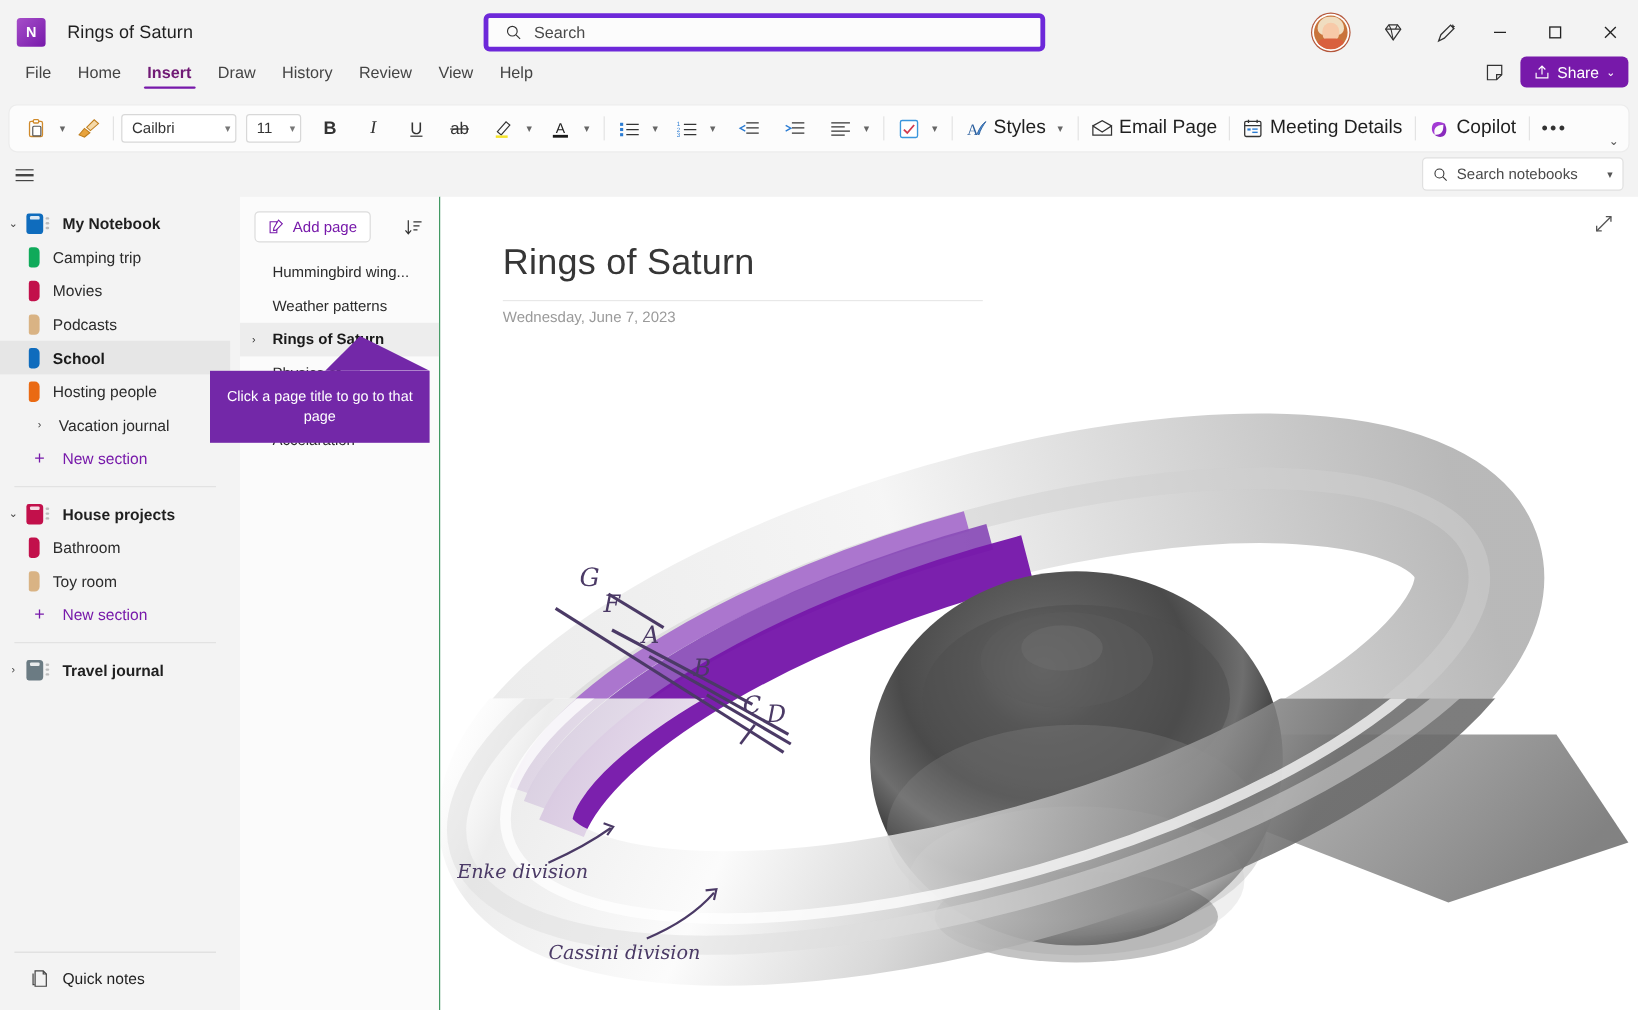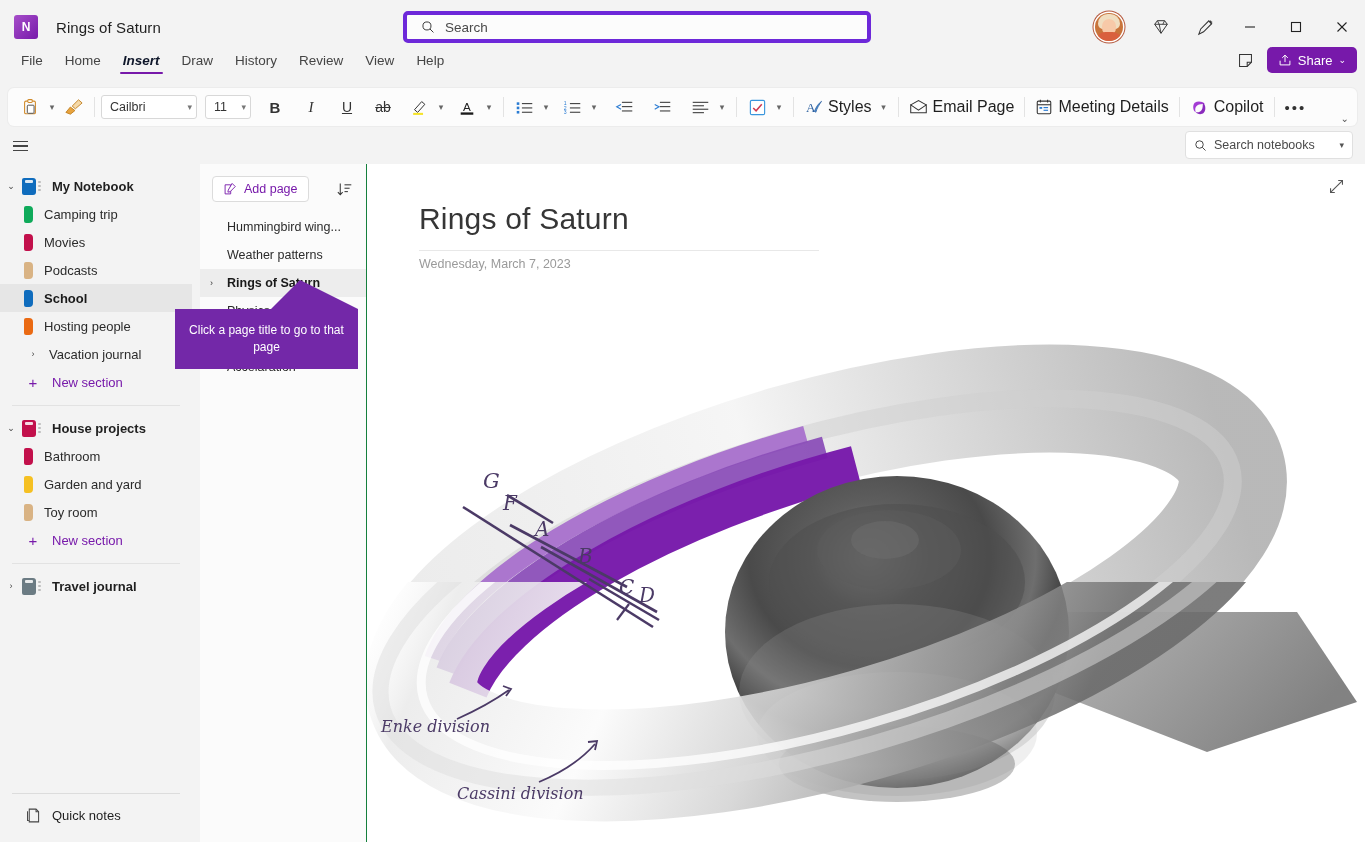--- a/index.html
+++ b/index.html
@@ -60,21 +60,21 @@
   
   .ribbon-tabs {
     position: absolute; top: 44px; left: 0; width: 1365px; height: 32px;
     display: flex; align-items: center; background: #f3f3f3;
   }
   .rtab {
     position: relative; height: 32px; padding: 0 11px; display: flex;
     align-items: center; font-size: 13.5px; color: #444; cursor: default;
   }
   .rtab:first-child { margin-left: 10px; }
-  .rtab.active { color: #0f172a; font-weight: bold; font-style: italic; }
+  .rtab.active { color: #701a75; font-weight: bold; }
   .rtab.active::after {
     content: ""; position: absolute; left: 8px; right: 8px; bottom: 2px;
     height: 2px; background: #7719aa; border-radius: 2px;
   }
   .tabs-right { position: absolute; right: 8px; top: 0; height: 32px; display: flex; align-items: center; gap: 6px; }
   .sticky-ico { width: 30px; height: 26px; display: flex; align-items: center; justify-content: center; }
   .share-btn {
     background: #7719aa; color: #fff; border-radius: 5px; height: 26px;
     display: flex; align-items: center; gap: 6px; padding: 0 11px;
     font-size: 13px; cursor: pointer;
@@ -541,24 +541,20 @@
             <i></i>
             <i></i>
           </span>
         <span class="nb-label">House projects</span>
       </div>
       <div class="row">
         <span class="sec-tab" style="background:#c2104b"></span>
         <span class="sec-label">Bathroom</span>
       </div>
       <div class="row">
-        <span class="sec-tab" style="background:#f5c022"></span>
-        <span class="sec-label">Garden and yard</span>
-      </div>
-      <div class="row">
         <span class="sec-tab" style="background:#d9b384"></span>
         <span class="sec-label">Toy room</span>
       </div>
       <div class="newsec">
         <span class="plus">+</span>
         <span class="nslabel">New section</span>
       </div>
     </div>
 
     <div class="divider"></div>
@@ -641,21 +637,21 @@
     <div class="expand-ico">
       <svg width="17" height="17" viewBox="0 0 20 20">
         <path d="M12 3 H17 V8" fill="none" stroke="#555" stroke-width="1.3"></path>
         <path d="M8 17 H3 V12" fill="none" stroke="#555" stroke-width="1.3"></path>
         <line x1="17" y1="3" x2="3" y2="17" stroke="#555" stroke-width="1.3"></line>
       </svg>
     </div>
 
     <div class="page-title">Rings of Saturn</div>
     <div class="title-rule"></div>
-    <div class="page-date">Wednesday, March 7, 2023</div>
+    <div class="page-date">Wednesday, June 7, 2023</div>
 
     <svg class="saturn" viewBox="0 0 998 560">
       <defs>
         <radialGradient id="planetG" cx="42%" cy="26%" r="78%">
           <stop offset="0%" stop-color="#8f8f8f"></stop>
           <stop offset="22%" stop-color="#5e5e5e"></stop>
           <stop offset="45%" stop-color="#4a4a4a"></stop>
           <stop offset="62%" stop-color="#6e6e6e"></stop>
           <stop offset="74%" stop-color="#3f3f3f"></stop>
           <stop offset="86%" stop-color="#b9b9b9"></stop>

